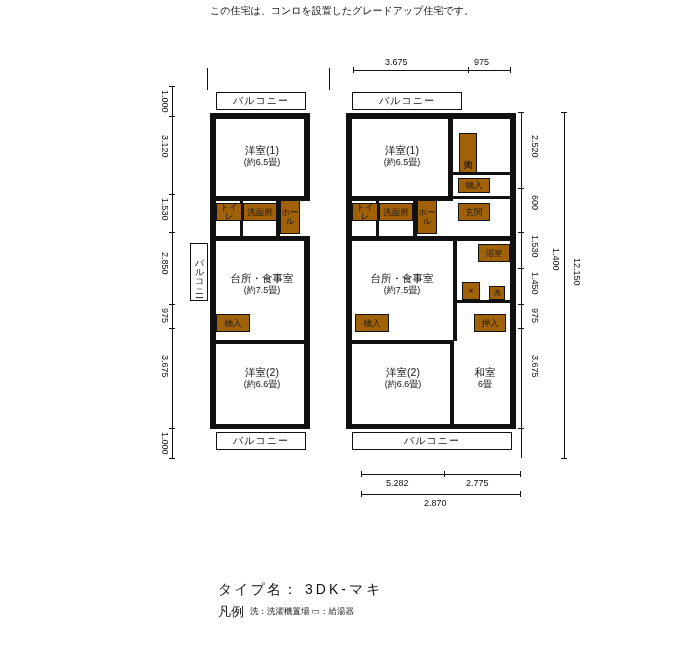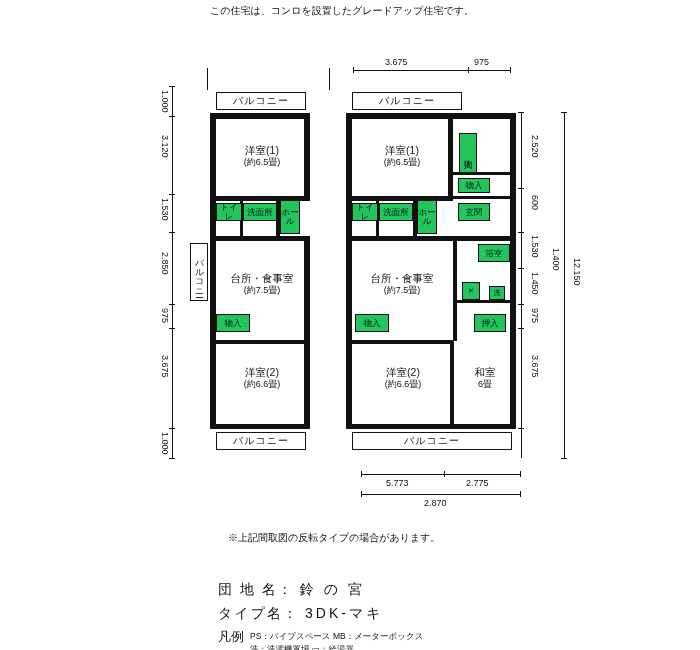--- a/index.html
+++ b/index.html
@@ -18,21 +18,21 @@
   .wall { position:absolute; background:#111; }
 
   
   .roomlabel { position:absolute; text-align:center; font-size:10.5px; line-height:1.25; }
   .roomlabel .sub { font-size:9px; }
 
   
   .cell {
     position:absolute;
     border:1px solid #111;
-    background:#22c55e;
+    background:#a16207;
     font-size:8.5px;
     display:flex; align-items:center; justify-content:center;
     text-align:center;
     line-height:1.05;
   }
   .cell.v { writing-mode:vertical-rl; text-orientation:upright; }
 
   
   .balcony {
     position:absolute;
@@ -214,44 +214,39 @@
   <div class="cell" style="left:458px; top:203px; width:32px; height:18px;">玄関</div>
   <div class="cell" style="left:478px; top:244px; width:32px; height:18px;">浴室</div>
   <div class="cell" style="left:474px; top:314px; width:32px; height:18px;">押入</div>
   <div class="cell" style="left:355px; top:314px; width:34px; height:18px;">物入</div>
   <div class="cell" style="left:489px; top:286px; width:16px; height:14px; font-size:7px;">洗</div>
   <div class="cell" style="left:462px; top:282px; width:18px; height:18px; font-size:7px;">✕</div>
 
   <div class="dimline-h" style="left:361px; top:474px; width:83px;"></div>
   <div class="tick-v" style="left:361px; top:471px;"></div>
   <div class="tick-v" style="left:444px; top:471px;"></div>
-  <div class="dimtxt" style="left:386px; top:478px;">5.773</div>
+  <div class="dimtxt" style="left:386px; top:478px;">5.282</div>
 
   <div class="dimline-h" style="left:444px; top:474px; width:76px;"></div>
   <div class="tick-v" style="left:520px; top:471px;"></div>
   <div class="dimtxt" style="left:466px; top:478px;">2.775</div>
 
   <div class="dimline-h" style="left:361px; top:494px; width:159px;"></div>
   <div class="tick-v" style="left:361px; top:491px;"></div>
   <div class="tick-v" style="left:520px; top:491px;"></div>
   <div class="dimtxt" style="left:424px; top:498px;">2.870</div>
 
   <div class="notes" style="left:228px; top:530px;">
-    <div>※上記間取図の反転タイプの場合があります。</div>
   </div>
 
   <div class="title-block" style="left:218px; top:578px;">
-    <div class="bigline" style="margin-bottom:2px;">
-      <span>団 地 名</span><span>：</span><span class="val" style="margin-left:6px;">鈴 の 宮</span>
-    </div>
     <div class="bigline" style="margin-bottom:2px;">
       <span>タイプ名</span><span>：</span><span class="val" style="margin-left:6px;">3DK-マキ</span>
     </div>
     <div style="display:flex; align-items:flex-start; gap:6px;">
       <span style="font-size:13px;">凡例</span>
       <span class="legend" style="padding-top:3px;">
-        <span style="display:block;">PS：パイプスペース  MB：メーターボックス</span>
         <span style="display:block;">洗：洗濯機置場   ▭：給湯器</span>
       </span>
     </div>
   </div>
 
 </div>
 
 </body></html>

